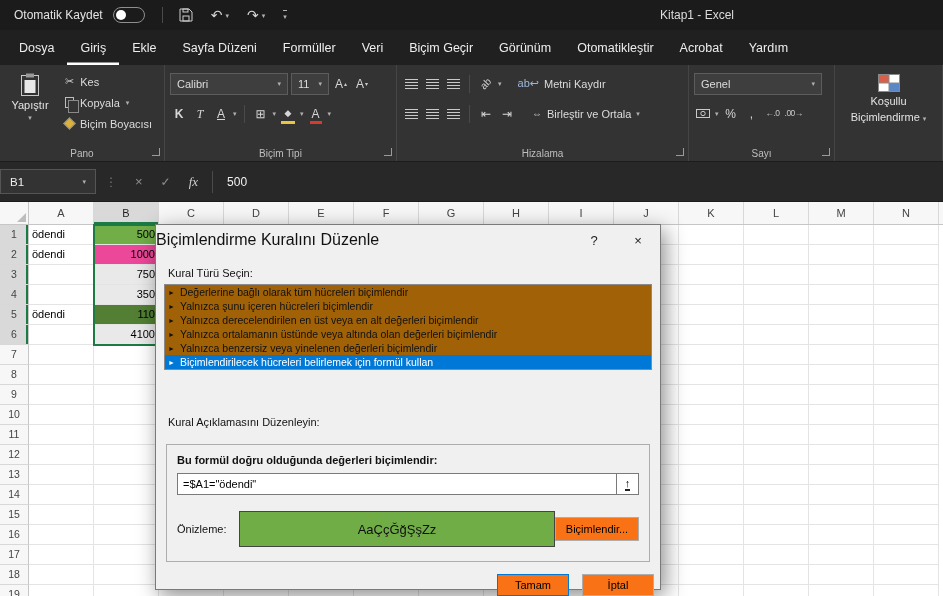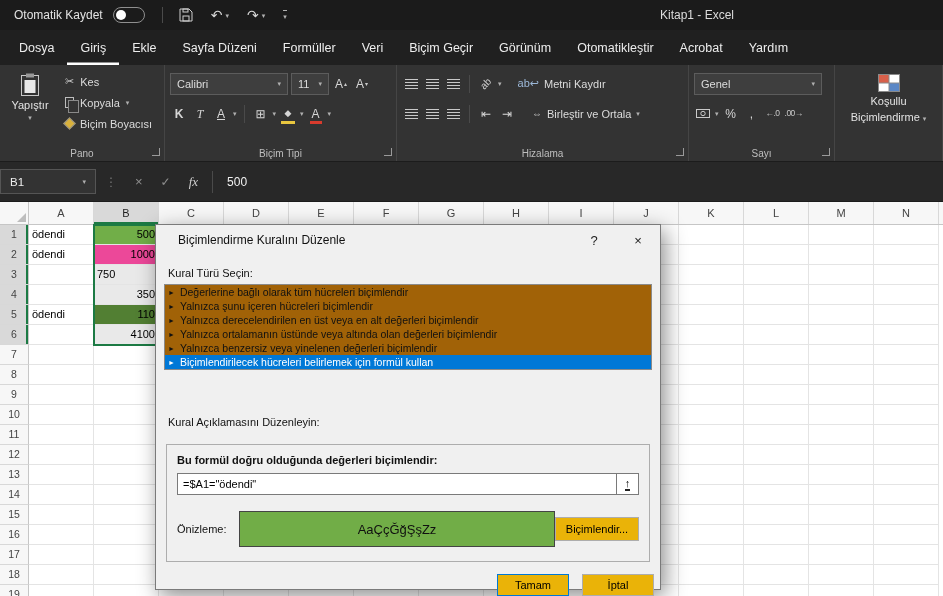--- a/index.html
+++ b/index.html
@@ -83,40 +83,40 @@
   .colh.sel{background:#d9d9d9;box-shadow:inset 0 -2px 0 var(--range-border);color:#1f1f1f}
   .srow{display:flex;height:20px}
   .rowh{width:29px;background:#f7f7f7;border-right:1px solid #c6c6c6;border-bottom:1px solid #d8d8d8;font-size:10.5px;color:#444;text-align:center;line-height:19px}
   .rowh.sel{background:#d9d9d9;box-shadow:inset -2px 0 0 var(--range-border)}
   .cell{width:65px;border-right:1px solid #e4e4e4;border-bottom:1px solid #e4e4e4;font-size:11px;line-height:19px;padding:0 3px;color:#000;overflow:hidden;white-space:nowrap;text-align:left}
   .sel-range{position:absolute;left:93px;top:22px;width:67px;height:122px;border:2px solid var(--range-border);pointer-events:none;z-index:3}
 
   
   .dialog{position:absolute;left:155px;top:224px;width:506px;height:366px;background:#f0f0f0;border:1px solid #7a7a7a;box-shadow:4px 6px 20px rgba(0,0,0,.45);z-index:20;color:#000}
   .dlg-title{height:30px;display:flex;align-items:center}
-  .dlg-title-text{padding-left:22px;font-size:12px;flex:1;color:#111}
+  .dlg-title-text{padding-left:0;font-size:16px;flex:1;color:#111}
   .dlg-btn{width:44px;height:30px;display:flex;align-items:center;justify-content:center;font-size:13px;color:#222}
   .dlg-label{font-size:11px;color:#111}
   .lbl1{margin:12px 12px 0}
   .listbox{margin:5px 8px 0;height:86px;background:#a16207;border:1px solid #8a8a8a;overflow:hidden}
   .ritem{display:flex;align-items:center;height:14px;padding-left:3px;font-size:10.5px;color:#111}
   .ritem .arr{font-size:7px;margin-right:5px;line-height:1}
   .ritem.selected{background:var(--list-sel);color:#fff}
   .ritem.selected .arr{color:#fff}
   .lbl2{margin:46px 12px 16px}
   .groupbox{margin:6px 10px 0;height:118px;border:1px solid #adadad;padding:9px 10px 0}
   .gb-label{font-weight:bold;font-size:11px;color:#111}
   .formula-row{display:flex;margin-top:7px;height:22px}
   .gb-input{flex:1;height:22px;border:1px solid #7a7a7a;background:#fff;font-size:11px;padding:0 5px;font-family:"Liberation Sans",sans-serif;color:#000;border-radius:0;outline:none}
   .refedit{width:22px;height:22px;border:1px solid #7a7a7a;border-left:none;background:#fff;display:flex;align-items:center;justify-content:center}
   .ref-ic{font-weight:bold;font-size:11px;border-bottom:2px solid #222;line-height:11px}
   .preview-row{display:flex;align-items:center;margin-top:16px}
   .preview-row .dlg-label{width:62px}
   .preview-box{width:316px;height:36px;background:var(--preview-fill);border:1px solid #444;display:flex;align-items:center;justify-content:center;font-size:13px;color:#101010}
-  .dlg-push{margin-left:auto;width:84px;height:24px;background:#eab308;border:1px solid #adadad;font-size:11px;font-family:"Liberation Sans",sans-serif;color:#000}
+  .dlg-push{margin-left:auto;width:84px;height:24px;background:#f97316;border:1px solid #adadad;font-size:11px;font-family:"Liberation Sans",sans-serif;color:#000}
   .btn-row{display:flex;justify-content:flex-end;gap:13px;margin:12px 6px 0}
   .btn-row .dlg-push{margin-left:0;width:72px;height:22px}
   .ok{border-color:#0078d7}
 </style>
 </head>
 <body>
 
 <div class="screen">
 
   <div class="titlebar">
@@ -374,21 +374,21 @@
           <div class="cell"></div>
           <div class="cell"></div>
           <div class="cell"></div>
           <div class="cell"></div>
           <div class="cell"></div>
           <div class="cell"></div>
         </div>
         <div class="srow">
           <div class="rowh sel">3</div>
           <div class="cell"></div>
-          <div class="cell" style="background: rgb(233, 233, 233); ">750</div>
+          <div class="cell" style="background: rgb(233, 233, 233); text-align: right;">750</div>
           <div class="cell"></div>
           <div class="cell"></div>
           <div class="cell"></div>
           <div class="cell"></div>
           <div class="cell"></div>
           <div class="cell"></div>
           <div class="cell"></div>
           <div class="cell"></div>
           <div class="cell"></div>
           <div class="cell"></div>

